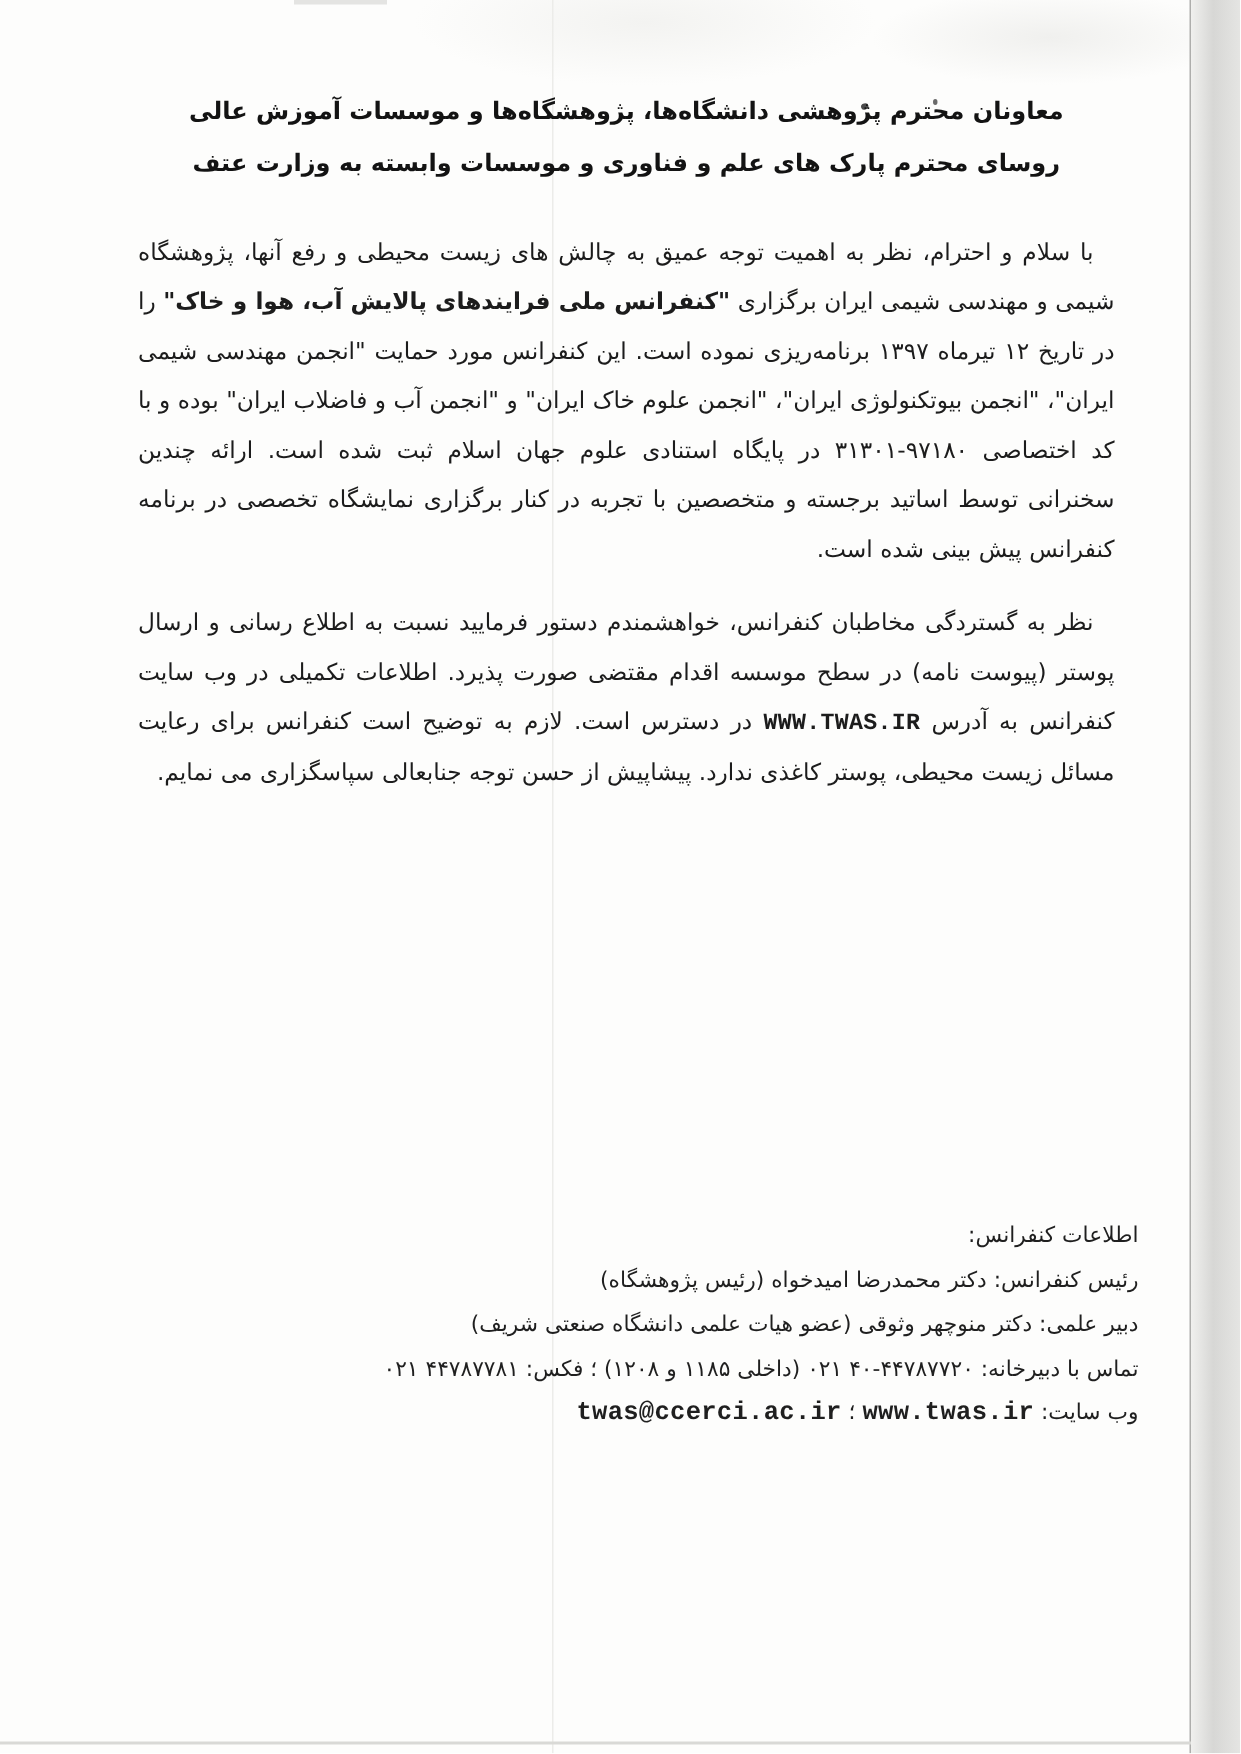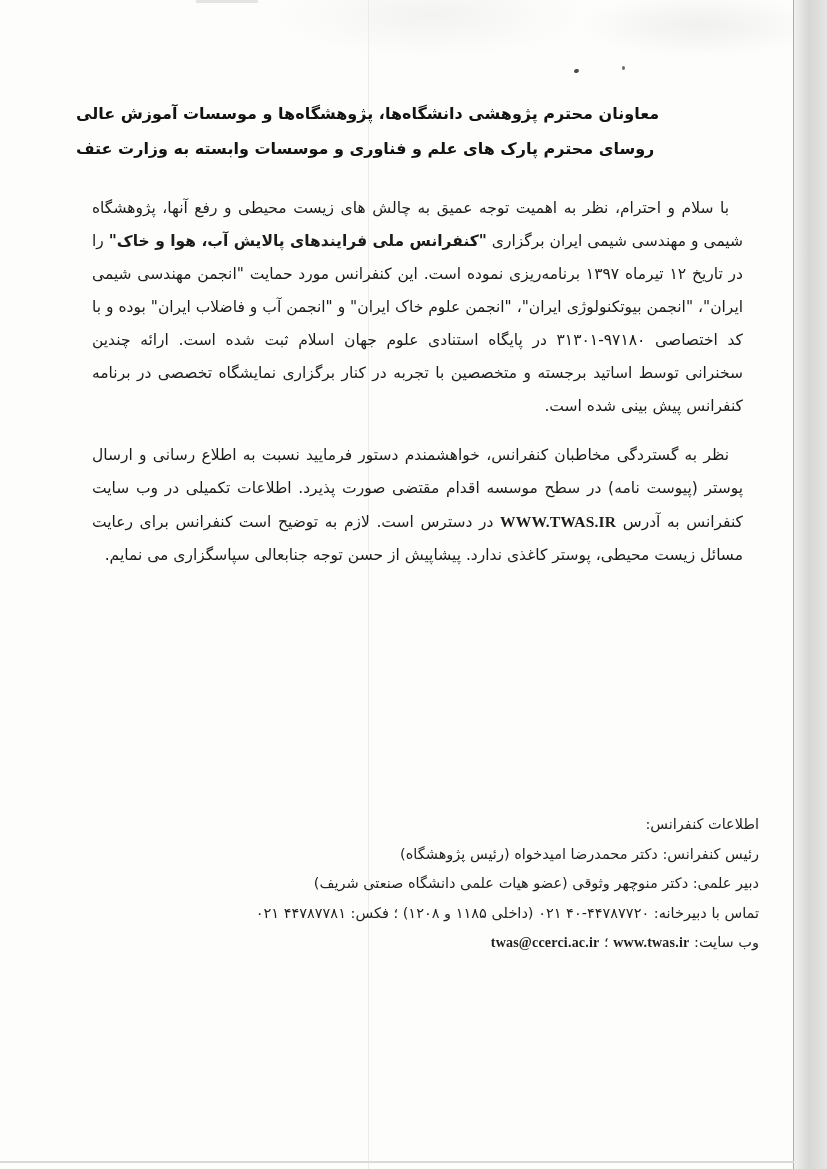--- a/index.html
+++ b/index.html
@@ -6,29 +6,29 @@
   .page{
     position:relative;width:827px;height:1169px;overflow:hidden;
     background:
       radial-gradient(ellipse 170px 45px at 700px 25px, #f0f0ee, rgba(255,255,255,0) 70%),
       radial-gradient(ellipse 220px 60px at 430px 15px, #f3f3f1, rgba(255,255,255,0) 70%),
       #fdfdfc;
     font-family:"DejaVu Sans", sans-serif;
     direction:rtl;color:#1c1c1c;
   }
   .content{position:absolute;top:0;right:68px;left:76px;}
-  .recipients{padding-top:96px;font-weight:700;font-size:16px;line-height:35px;text-align:left;color:#131313;}
+  .recipients{padding-top:56px;font-weight:700;font-size:16px;line-height:35px;text-align:center;color:#131313;}
   .para{margin:16px;font-size:15.5px;line-height:33px;text-align:justify;text-indent:14px;}
   .para.first{margin-top:26px;}
   .para.second{margin-top:9px;}
   .b{font-weight:700;}
-  .latin{font-family:Liberation Serif, serif;font-weight:600;letter-spacing:.2px;}
+  .latin{font-family:Liberation Mono, monospace;font-weight:600;letter-spacing:.2px;}
   .signature{position:absolute;top:598px;left:0;right:0;text-align:center;font-size:15px;line-height:36.5px;color:#232323;}
   .contact{position:absolute;top:810px;right:68px;left:76px;text-align:right;font-size:14.5px;line-height:29.5px;color:#1f1f1f;}
-  .contact .latin{font-size:14px;text-align:right;}
+  .contact .latin{font-size:17px;text-align:right;}
   
   .fold-line{position:absolute;left:368px;top:0;bottom:0;width:1px;background:#ecece9;}
   .edge-band{position:absolute;right:0;top:0;bottom:0;width:33px;
     background:linear-gradient(to right,#f0f0ee 0%,#d7d7d5 45%,#e5e5e3 100%);
     border-left:1px solid #aeaeac;}
   .bottom-line{position:absolute;left:0;right:33px;bottom:6px;height:2px;background:#d9d9d6;}
   .speck-dash{position:absolute;left:196px;top:0;width:62px;height:3px;background:#e4e4e2;}
   .speck-a{position:absolute;left:574px;top:69px;width:5px;height:4px;background:#4b4b4b;border-radius:50%;transform:rotate(-15deg);}
   .speck-b{position:absolute;left:622px;top:66px;width:3px;height:4px;background:#6a6a6a;border-radius:50%;}
 </style>

